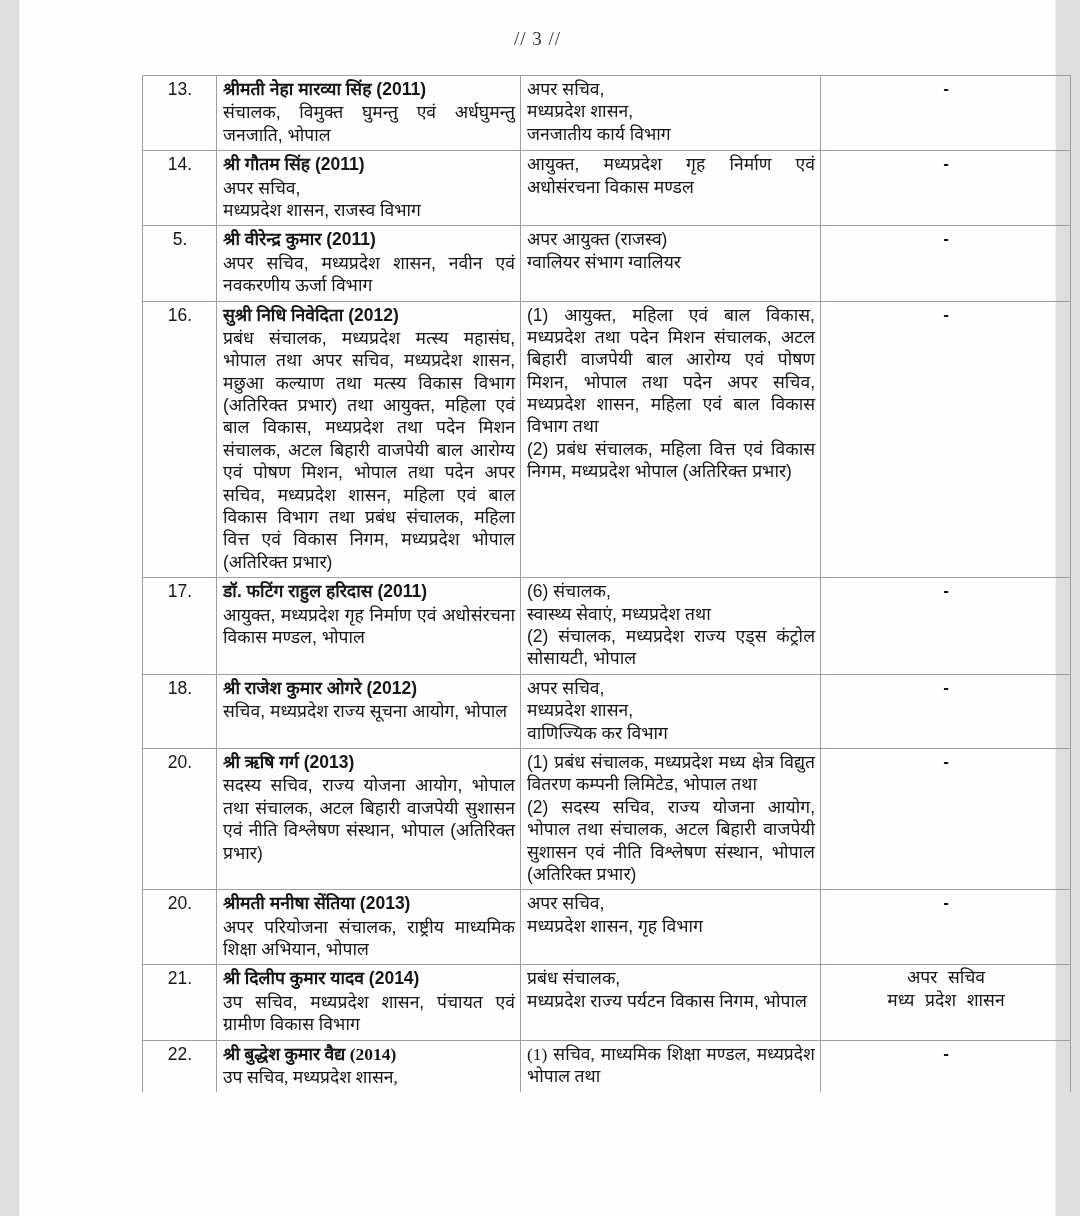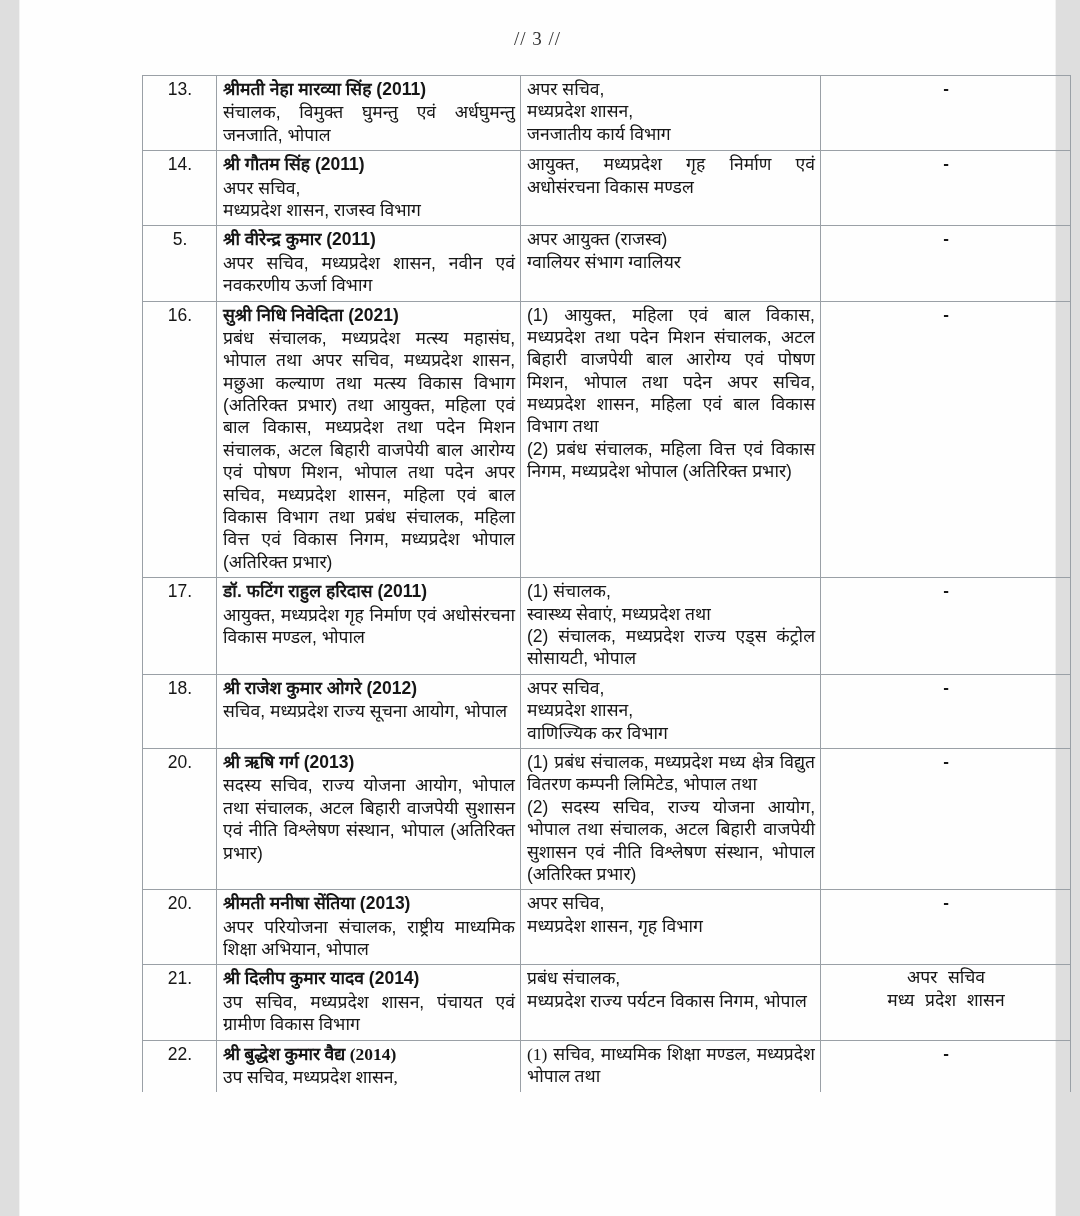--- a/index.html
+++ b/index.html
@@ -157,42 +157,42 @@
         <td class="c-extra">
           <span class="dash">-</span>
         </td>
       </tr>
 
       <tr>
         <td class="c-sno">
           <span class="num">16.</span>
         </td>
         <td class="c-name">
-          <span class="person">सुश्री निधि निवेदिता (2021)</span>
+          <span class="person">सुश्री निधि निवेदिता (2012)</span>
           <span class="detail">प्रबंध संचालक, मध्यप्रदेश मत्स्य महासंघ, भोपाल तथा अपर सचिव, मध्यप्रदेश शासन, मछुआ कल्याण तथा मत्स्य विकास विभाग (अतिरिक्त प्रभार) तथा आयुक्त, महिला एवं बाल विकास, मध्यप्रदेश तथा पदेन मिशन संचालक, अटल बिहारी वाजपेयी बाल आरोग्य एवं पोषण मिशन, भोपाल तथा पदेन अपर सचिव, मध्यप्रदेश शासन, महिला एवं बाल विकास विभाग तथा प्रबंध संचालक, महिला वित्त एवं विकास निगम, मध्यप्रदेश भोपाल (अतिरिक्त प्रभार)</span>
         </td>
         <td class="c-post">
           <span class="para detail">(1) आयुक्त, महिला एवं बाल विकास, मध्यप्रदेश तथा पदेन मिशन संचालक, अटल बिहारी वाजपेयी बाल आरोग्य एवं पोषण मिशन, भोपाल तथा पदेन अपर सचिव, मध्यप्रदेश शासन, महिला एवं बाल विकास विभाग तथा</span>
           <span class="para detail">(2) प्रबंध संचालक, महिला वित्त एवं विकास निगम, मध्यप्रदेश भोपाल (अतिरिक्त प्रभार)</span>
         </td>
         <td class="c-extra">
           <span class="dash">-</span>
         </td>
       </tr>
 
       <tr>
         <td class="c-sno">
           <span class="num">17.</span>
         </td>
         <td class="c-name">
           <span class="person">डॉ. फटिंग राहुल हरिदास (2011)</span>
           <span class="detail">आयुक्त, मध्यप्रदेश गृह निर्माण एवं अधोसंरचना विकास मण्डल, भोपाल</span>
         </td>
         <td class="c-post">
-          <span class="para" style="white-space:pre-line;">(1) संचालक,
+          <span class="para" style="white-space:pre-line;">(6) संचालक,
 स्वास्थ्य सेवाएं, मध्यप्रदेश तथा</span>
           <span class="para detail">(2) संचालक, मध्यप्रदेश राज्य एड्स कंट्रोल सोसायटी, भोपाल</span>
         </td>
         <td class="c-extra">
           <span class="dash">-</span>
         </td>
       </tr>
 
       <tr>
         <td class="c-sno">

